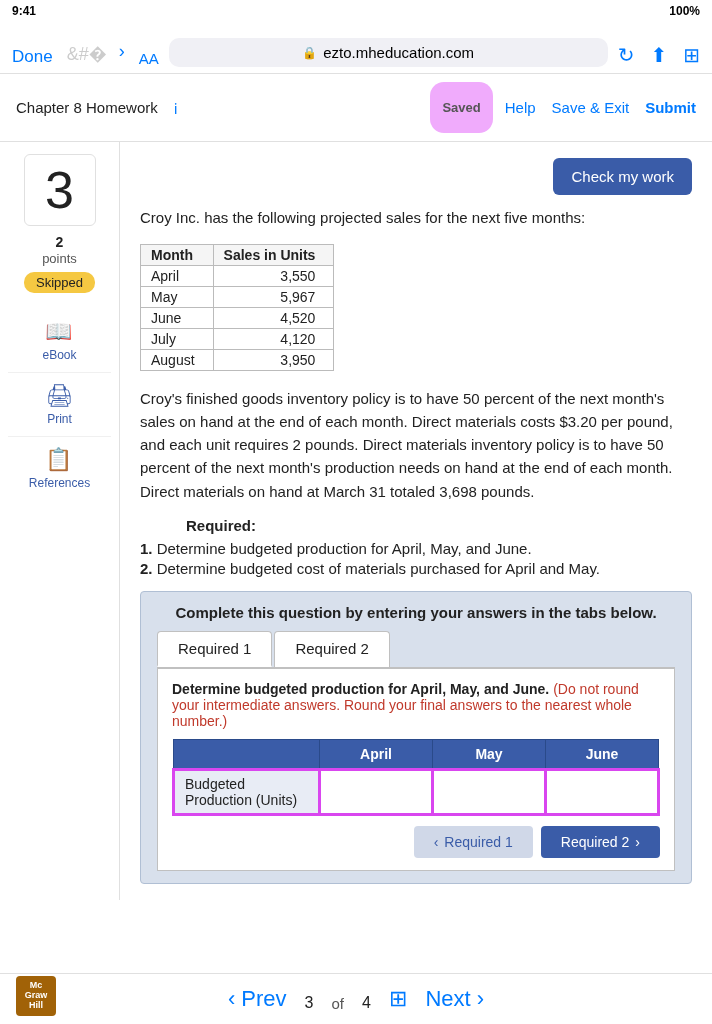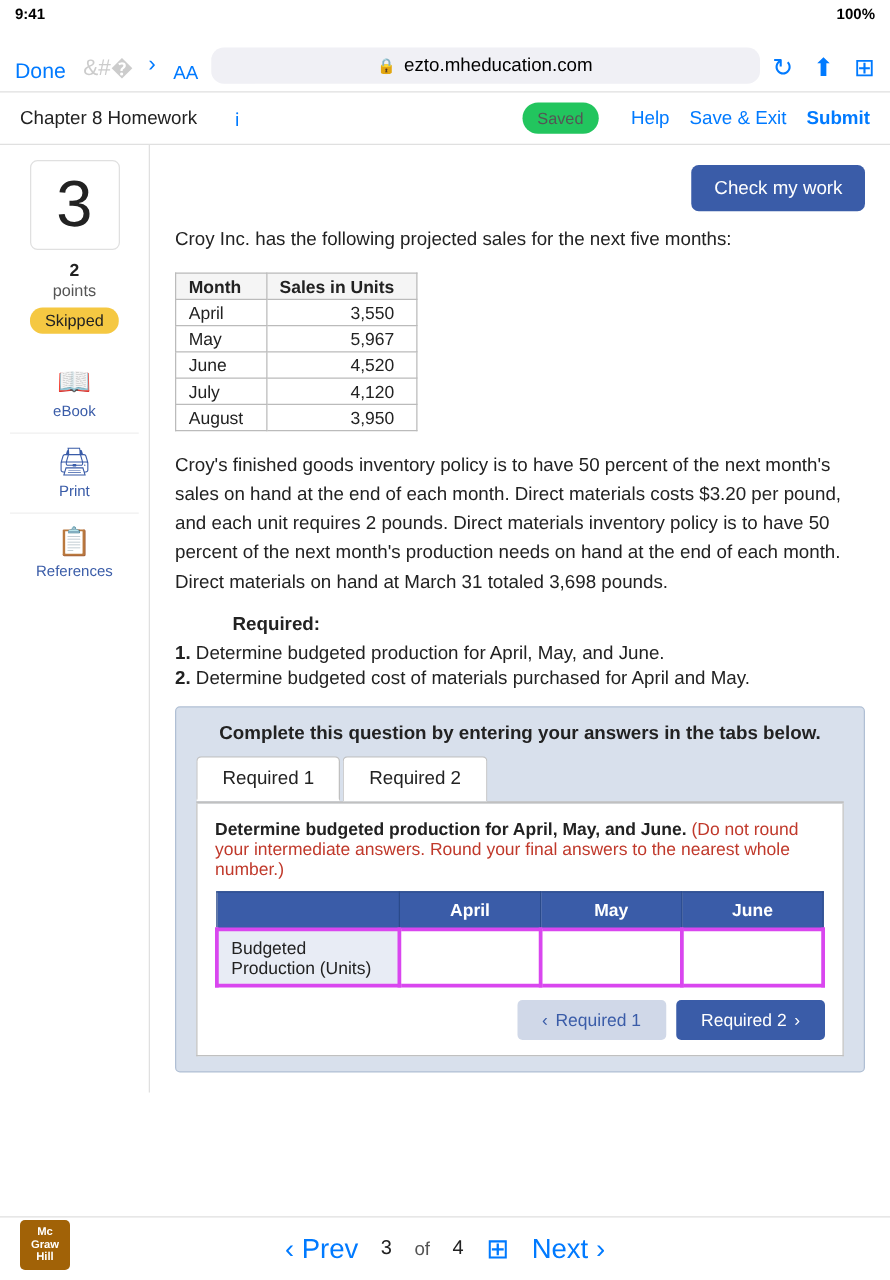--- a/index.html
+++ b/index.html
@@ -15,24 +15,24 @@
     .nav-arrow { color: #007AFF; font-size: 18px; cursor: pointer; padding: 2px 4px; }
     .nav-arrow.disabled { color: #ccc; }
     .aa-btn { color: #007AFF; font-size: 15px; font-weight: 500; cursor: pointer; }
     .url-bar { flex: 1; display: flex; align-items: center; justify-content: center; background: #f0f0f5; border-radius: 10px; padding: 6px 12px; gap: 6px; }
     .url-text { font-size: 15px; color: #000; font-weight: 400; }
     .lock-icon { font-size: 12px; color: #555; }
     .browser-actions { display: flex; gap: 16px; align-items: center; }
     .browser-action { color: #007AFF; font-size: 20px; cursor: pointer; }
 
     
-    .top-nav { display: flex; align-items: center; padding: 8px 16px; border-bottom: 1px solid #e0e0e0; gap: 26px; }
+    .top-nav { display: flex; align-items: center; padding: 8px 16px; border-bottom: 1px solid #e0e0e0; gap: 12px; }
     .chapter-title { font-size: 15px; font-weight: 500; color: #222; }
     .info-icon { color: #007AFF; font-size: 15px; cursor: pointer; margin-left: 4px; }
-    .saved-badge { background: #22c55e; border-radius: 14px; padding: 5px 12px; font-size: 13px; color: #555; margin-left: auto; }
+    .saved-badge { background: #f0abfc; border-radius: 14px; padding: 18px 12px; font-size: 13px; color: #555; margin-left: auto; font-weight: bold; }
     .top-nav-actions { display: flex; gap: 16px; align-items: center; }
     .help-btn { color: #007AFF; font-size: 15px; cursor: pointer; }
     .save-exit-btn { color: #007AFF; font-size: 15px; cursor: pointer; }
     .submit-btn { color: #007AFF; font-size: 15px; font-weight: 600; cursor: pointer; }
 
     
     .content-area { display: flex; padding: 0; }
 
     
     .sidebar { width: 120px; min-width: 120px; padding: 12px 8px; border-right: 1px solid #e0e0e0; display: flex; flex-direction: column; align-items: center; gap: 0; }
@@ -87,21 +87,21 @@
 
     
     .tab-nav { display: flex; justify-content: flex-end; gap: 8px; margin-top: 10px; }
     .req-back-btn { background: #d0d8e8; color: #3a5ca8; border: none; border-radius: 4px; padding: 8px 20px; font-size: 14px; cursor: pointer; display: flex; align-items: center; gap: 6px; }
     .req-next-btn { background: #3a5ca8; color: #fff; border: none; border-radius: 4px; padding: 8px 20px; font-size: 14px; cursor: pointer; display: flex; align-items: center; gap: 6px; }
 
     
     .bottom-nav { position: fixed; bottom: 0; left: 0; width: 712px; background: #fff; border-top: 1px solid #e0e0e0; display: flex; align-items: center; justify-content: center; padding: 12px 20px; gap: 0; }
     .bottom-logo { position: absolute; left: 16px; bottom: 8px; }
     .mcgraw-logo { background: #a16207; color: #fff; font-size: 9px; font-weight: 700; border-radius: 4px; width: 40px; height: 40px; display: flex; flex-direction: column; align-items: center; justify-content: center; line-height: 1.1; }
-    .bottom-pager { display: flex; align-items: center; gap: 18px; }
+    .bottom-pager { display: flex; align-items: flex-end; gap: 18px; }
     .pager-arrow { color: #007AFF; font-size: 22px; cursor: pointer; }
     .pager-text { font-size: 16px; color: #222; }
     .pager-of { color: #555; }
     .grid-icon { font-size: 22px; color: #007AFF; cursor: pointer; }
 
     .clearfix::after { content: ''; display: table; clear: both; }
   </style>
 </head>
 <body>
 

